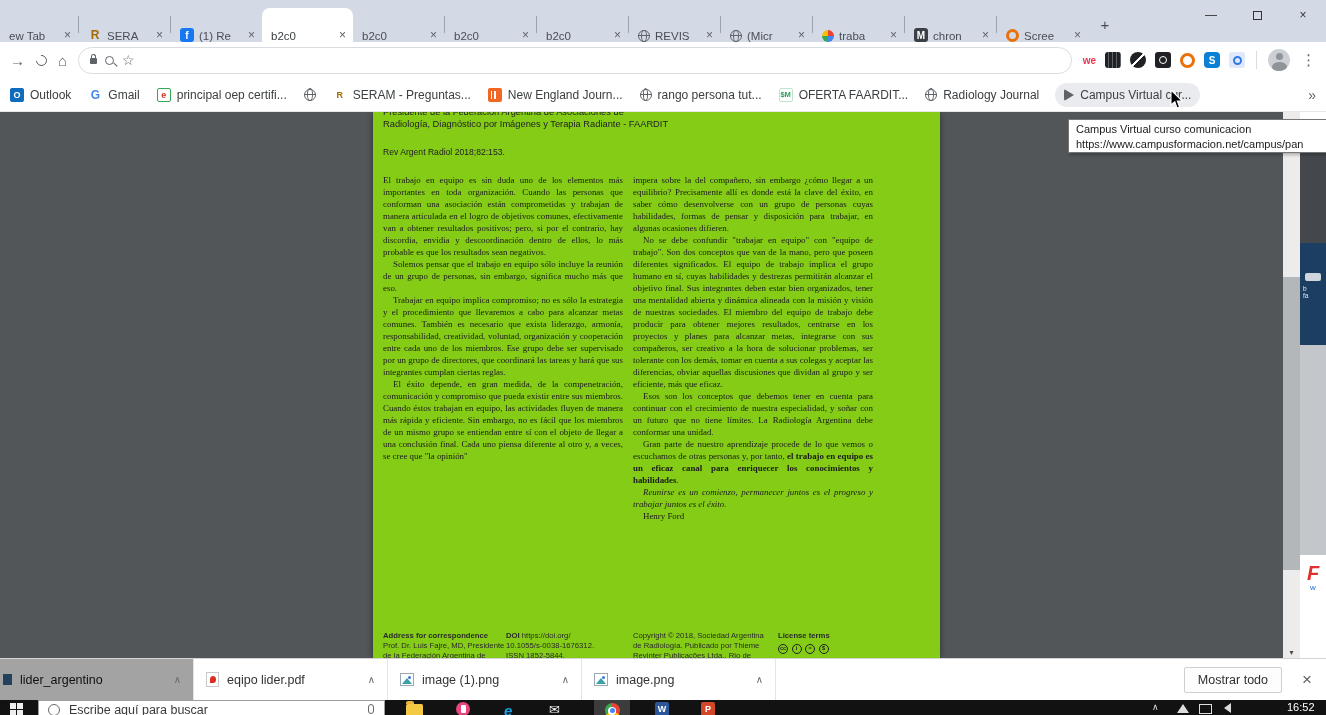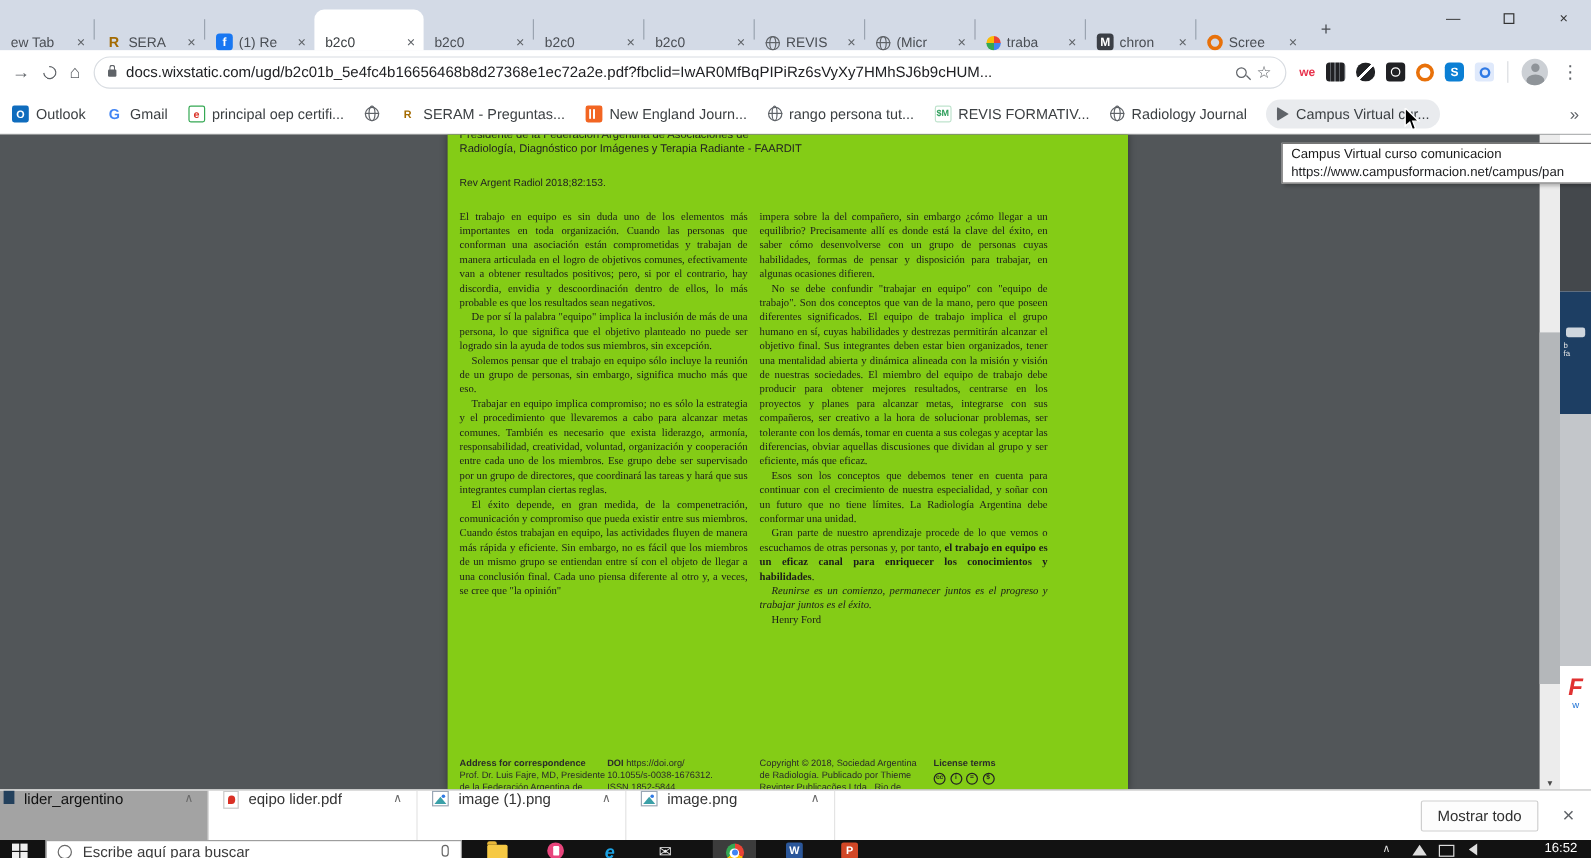--- a/index.html
+++ b/index.html
@@ -107,21 +107,21 @@
   .slv-logo{color:#e03131;font-weight:800;font-size:20px;font-style:italic;line-height:1;margin-top:8px}
   .slv-w{color:#1a6fd4;font-size:8px}
 
   
   .tooltip{position:absolute;left:1068px;top:119px;width:270px;height:34px;background:#fff;border:1px solid #767676;box-shadow:2px 2px 3px rgba(0,0,0,.25);padding:2px 7px;font-size:11px;line-height:14.5px;color:#1a1a1a;z-index:30;white-space:nowrap;overflow:hidden}
   .tooltip .turl{color:#202124}
   .cursor{position:absolute;left:1170px;top:90px;z-index:40}
 
   
   .dlbar{position:absolute;left:0;right:0;top:658px;height:42px;background:#fff;border-top:1px solid #d4d4d4;display:flex;align-items:stretch}
-  .dl{width:174px;display:flex;align-items:flex-start;gap:8px;padding:0 12px;border-right:1px solid #e4e4e4;font-size:12.5px;color:#333}
+  .dl{width:194px;display:flex;align-items:center;gap:8px;padding:0 12px;border-right:1px solid #e4e4e4;font-size:12.5px;color:#333}
   .dl .chev{margin-left:auto;color:#6a6a6a;font-size:10px}
   .dl.selected{background:#a3a3a3;color:#101010}
   .ic-frag{width:9px;height:11px;background:#23405c;margin-left:-9px;flex:0 0 auto}
   .ic-pdf{width:13px;height:15px;background:#fff;border:1px solid #c9c9c9;position:relative;flex:0 0 auto}
   .ic-pdf::after{content:"";position:absolute;inset:3px 2.5px;background:#d93025;border-radius:50% 50% 50% 0}
   .ic-img{width:14px;height:13px;background:#fff;border:1px solid #9aa7b5;position:relative;flex:0 0 auto}
   .ic-img::before{content:"";position:absolute;right:2px;top:2px;width:3px;height:3px;border-radius:50%;background:#2f7ae5}
   .ic-img::after{content:"";position:absolute;left:1px;bottom:1px;width:0;height:0;border-left:5px solid transparent;border-right:5px solid transparent;border-bottom:6px solid #3aa0a8}
   .show-all{position:absolute;right:44px;top:8px;height:26px;padding:0 13px;border:1px solid #cfcfcf;border-radius:2px;display:flex;align-items:center;font-size:12.5px;color:#2f2f2f;background:#fdfdfd}
   .dl-close{position:absolute;right:14px;top:8px;font-size:17px;color:#5f6368;line-height:26px}
@@ -234,21 +234,20 @@
       <span class="wbtn">×</span>
     </div>
   </div>
 
   <div class="toolbar">
     <span class="navicon">→</span>
     <span class="reload"></span>
     <span class="navicon">⌂</span>
     <div class="omnibox">
       <span class="lock"></span>
-      <span class="url">docs.wixstatic.com/ugd/b2c01b_5e4fc4b16656468b8d27368e1ec72a2e.pdf?fbclid=IwAR0MfBqPIPiRz6sVyXy7HMhSJ6b9cHUM...</span>
       <span class="mag"></span>
       <span class="star">☆</span>
     </div>
     <div class="exts">
       <span class="ext ext-we">we</span>
       <span class="ext ext-stripes"></span>
       <span class="ext ext-circle"></span>
       <span class="ext ext-camera"></span>
       <span class="ext ext-ring"></span>
       <span class="ext ext-s">S</span>
@@ -282,21 +281,21 @@
     <div class="bm">
       <span class="bmi bm-nejm"></span>
       <span>New England Journ...</span>
     </div>
     <div class="bm">
       <span class="globe"></span>
       <span>rango persona tut...</span>
     </div>
     <div class="bm">
       <span class="bmi bm-oferta">$M</span>
-      <span>REVIS FORMATIV...</span>
+      <span>OFERTA FAARDIT...</span>
     </div>
     <div class="bm">
       <span class="globe"></span>
       <span>Radiology Journal</span>
     </div>
     <div class="bm hovered">
       <span class="pennant"></span>
       <span>Campus Virtual cur...</span>
     </div>
     <span class="bm-overflow">»</span>
@@ -305,21 +304,20 @@
   <div class="viewer">
     <div class="page">
       <div class="aff">
         <div>Presidente de la Federación Argentina de Asociaciones de</div>
         <div>Radiología, Diagnóstico por Imágenes y Terapia Radiante - FAARDIT</div>
       </div>
       <div class="cite">Rev Argent Radiol 2018;82:153.</div>
       <div class="bodycols">
         <div class="col">
           <p class="first">El trabajo en equipo es sin duda uno de los elementos más importantes en toda organización. Cuando las personas que conforman una asociación están comprometidas y trabajan de manera articulada en el logro de objetivos comunes, efectivamente van a obtener resultados positivos; pero, si por el contrario, hay discordia, envidia y descoordinación dentro de ellos, lo más probable es que los resultados sean negativos.</p>
-          <p>De por sí la palabra "equipo" implica la inclusión de más de una persona, lo que significa que el objetivo planteado no puede ser logrado sin la ayuda de todos sus miembros, sin excepción.</p>
           <p>Solemos pensar que el trabajo en equipo sólo incluye la reunión de un grupo de personas, sin embargo, significa mucho más que eso.</p>
           <p>Trabajar en equipo implica compromiso; no es sólo la estrategia y el procedimiento que llevaremos a cabo para alcanzar metas comunes. También es necesario que exista liderazgo, armonía, responsabilidad, creatividad, voluntad, organización y cooperación entre cada uno de los miembros. Ese grupo debe ser supervisado por un grupo de directores, que coordinará las tareas y hará que sus integrantes cumplan ciertas reglas.</p>
           <p>El éxito depende, en gran medida, de la compenetración, comunicación y compromiso que pueda existir entre sus miembros. Cuando éstos trabajan en equipo, las actividades fluyen de manera más rápida y eficiente. Sin embargo, no es fácil que los miembros de un mismo grupo se entiendan entre sí con el objeto de llegar a una conclusión final. Cada uno piensa diferente al otro y, a veces, se cree que "la opinión"</p>
         </div>
         <div class="col">
           <p class="first">impera sobre la del compañero, sin embargo ¿cómo llegar a un equilibrio? Precisamente allí es donde está la clave del éxito, en saber cómo desenvolverse con un grupo de personas cuyas habilidades, formas de pensar y disposición para trabajar, en algunas ocasiones difieren.</p>
           <p>No se debe confundir "trabajar en equipo" con "equipo de trabajo". Son dos conceptos que van de la mano, pero que poseen diferentes significados. El equipo de trabajo implica el grupo humano en sí, cuyas habilidades y destrezas permitirán alcanzar el objetivo final. Sus integrantes deben estar bien organizados, tener una mentalidad abierta y dinámica alineada con la misión y visión de nuestras sociedades. El miembro del equipo de trabajo debe producir para obtener mejores resultados, centrarse en los proyectos y planes para alcanzar metas, integrarse con sus compañeros, ser creativo a la hora de solucionar problemas, ser tolerante con los demás, tomar en cuenta a sus colegas y aceptar las diferencias, obviar aquellas discusiones que dividan al grupo y ser eficiente, más que eficaz.</p>
           <p>Esos son los conceptos que debemos tener en cuenta para continuar con el crecimiento de nuestra especialidad, y soñar con un futuro que no tiene límites. La Radiología Argentina debe conformar una unidad.</p>
           <p><span>Gran parte de nuestro aprendizaje procede de lo que vemos o escuchamos de otras personas y, por tanto, </span><b>el trabajo en equipo es un eficaz canal para enriquecer los conocimientos y habilidades</b><span>.</span></p>
           <p class="quote">Reunirse es un comienzo, permanecer juntos es el progreso y trabajar juntos es el éxito.</p>

